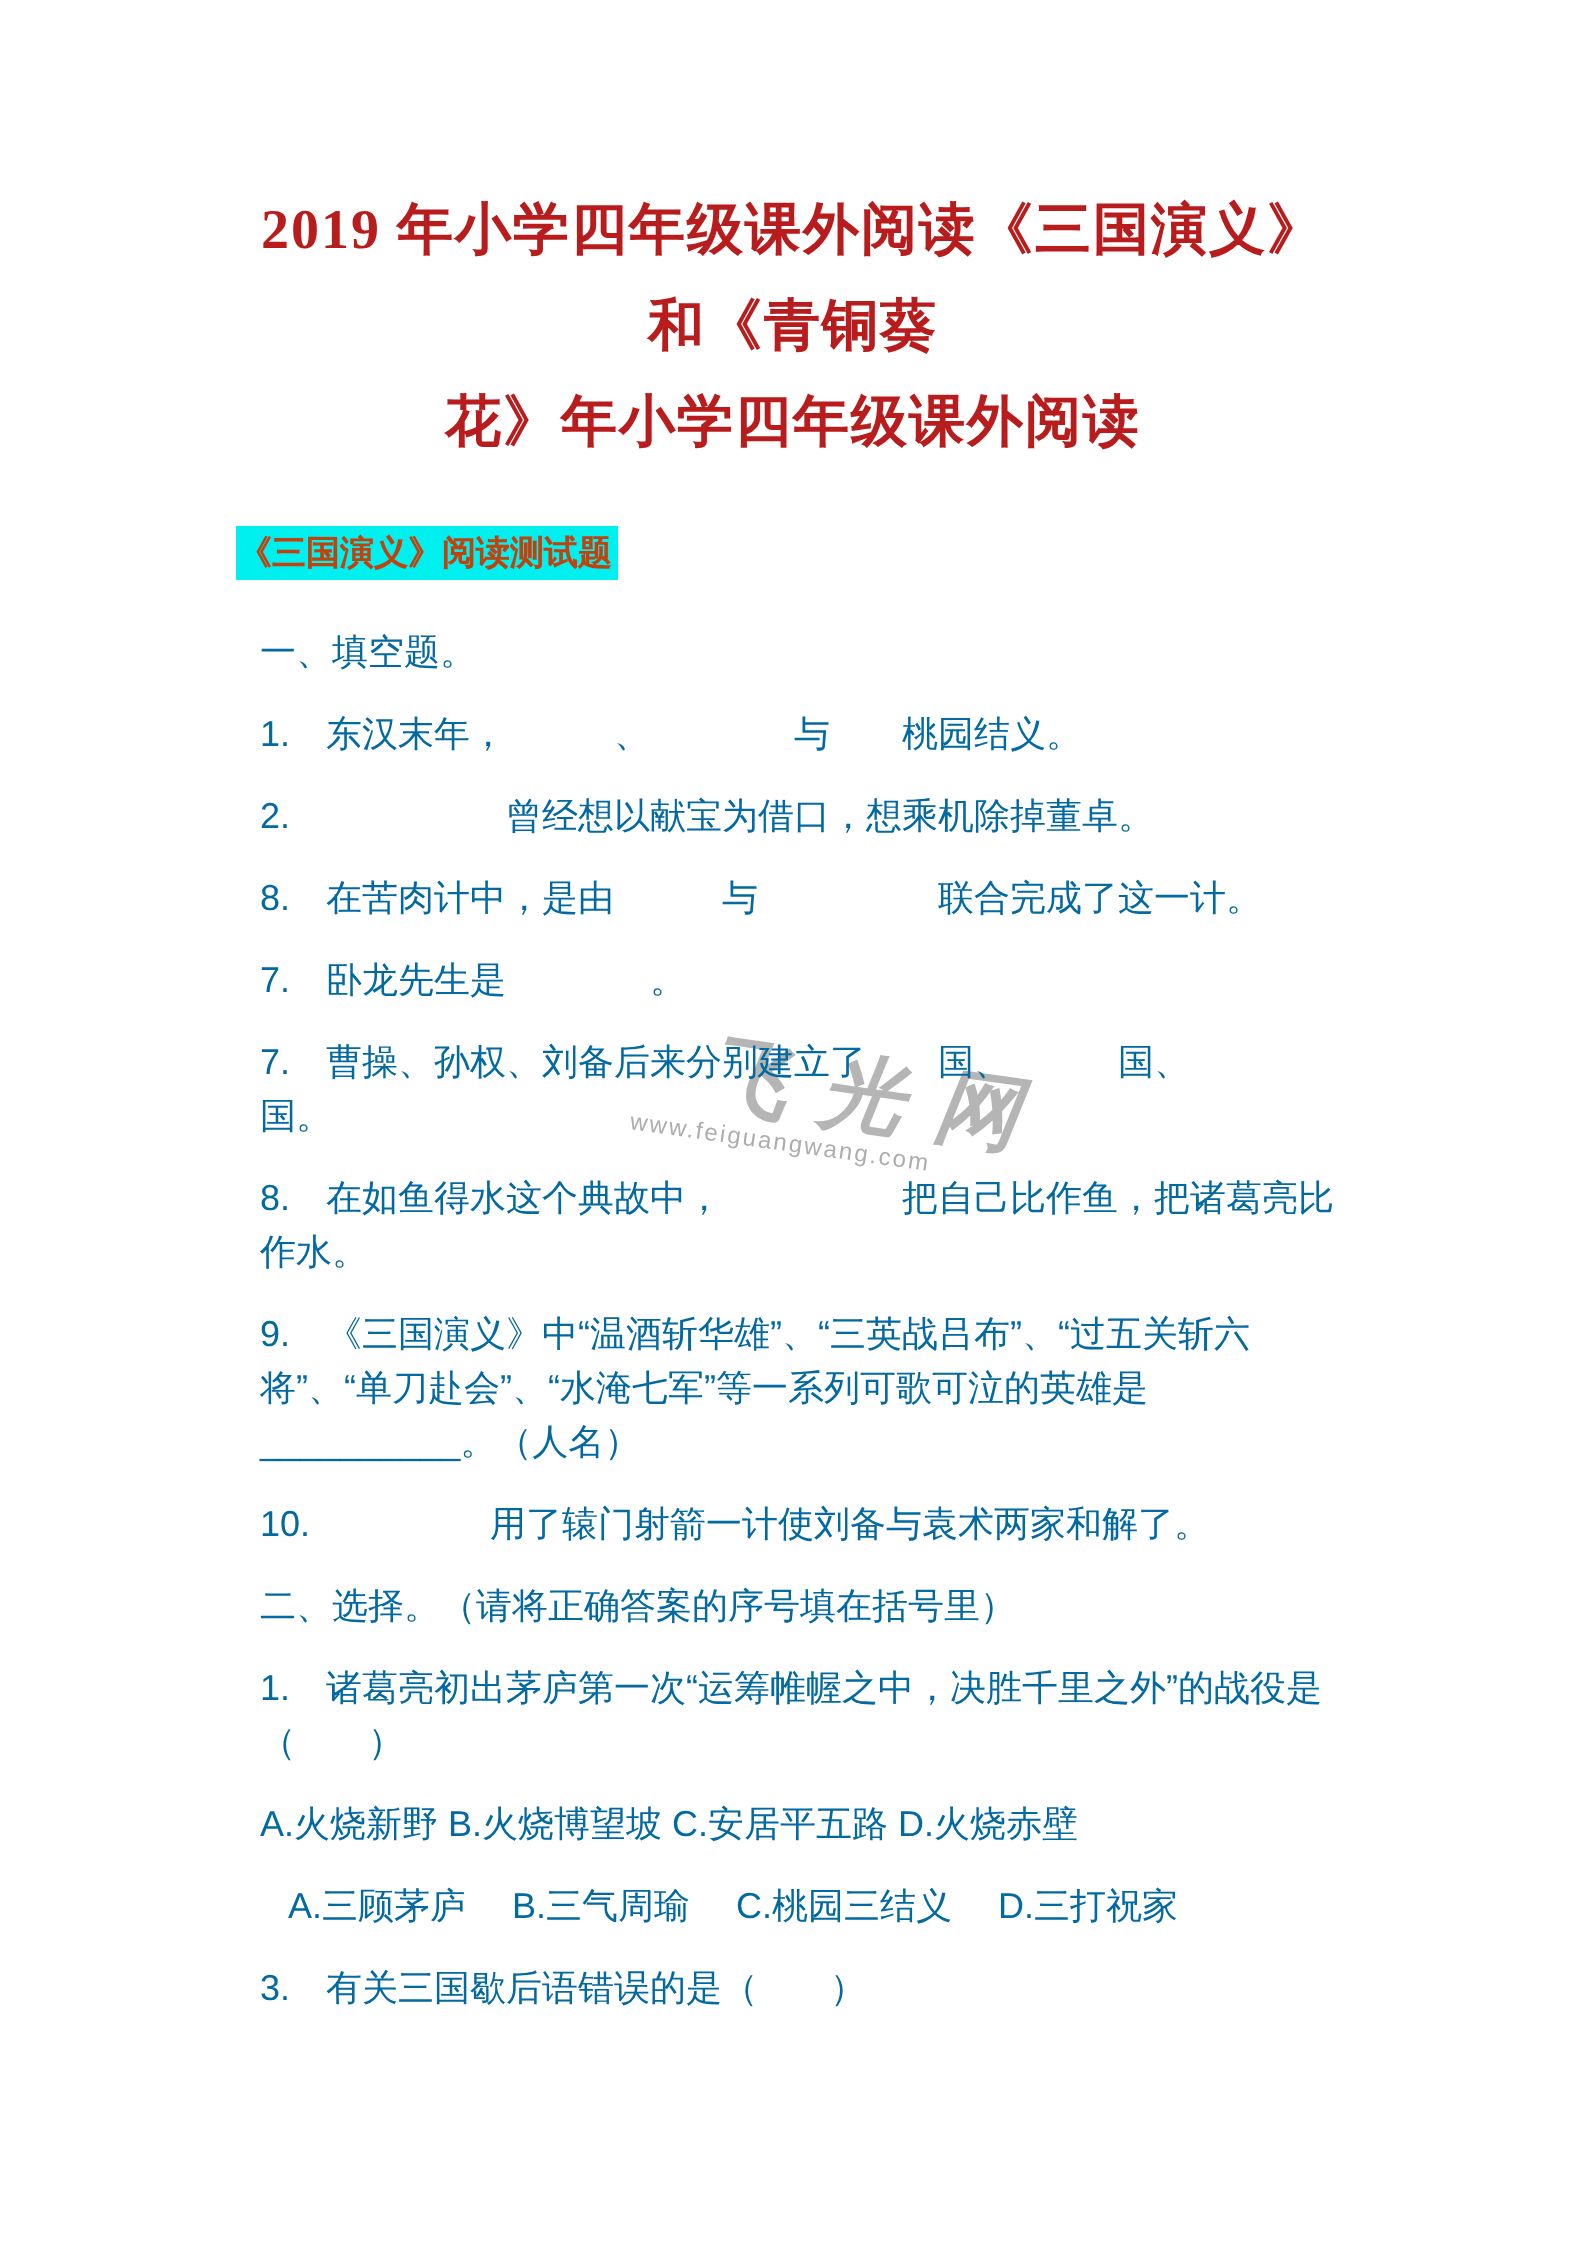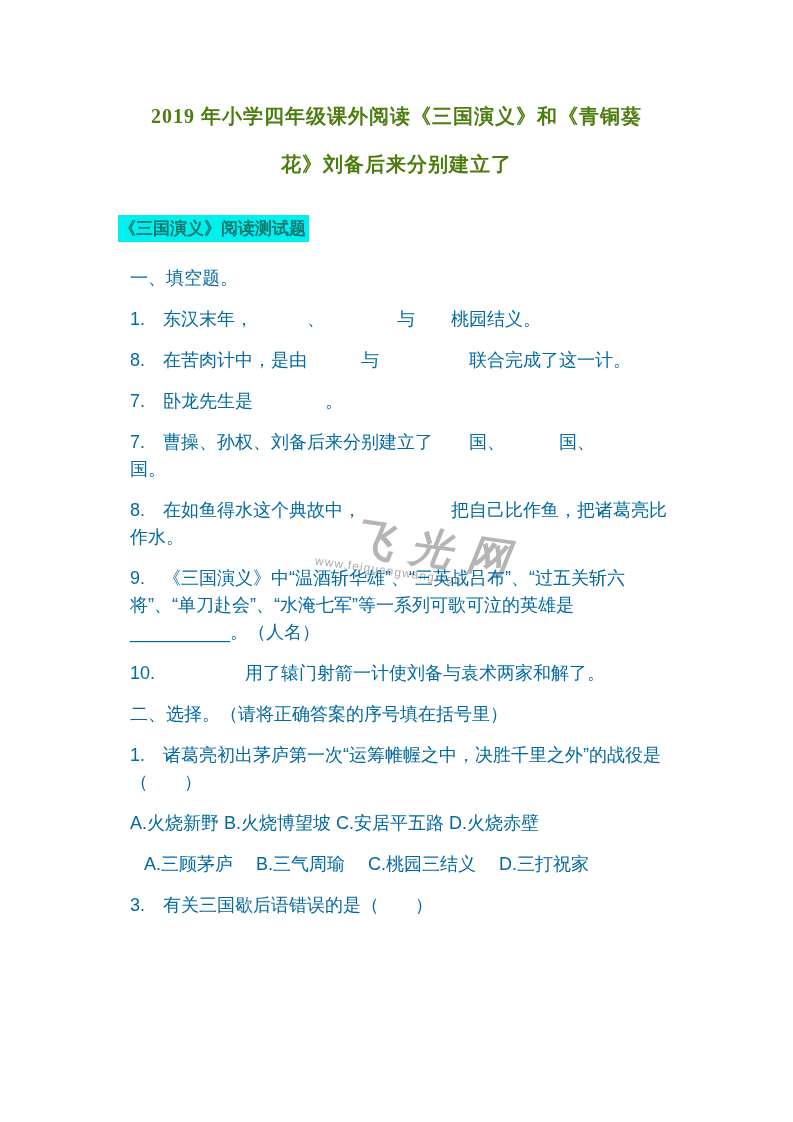--- a/index.html
+++ b/index.html
@@ -9,37 +9,37 @@
     background:#ffffff;
     box-sizing:border-box;
     padding:92px 118px 0 118px;
     overflow:hidden;
     font-family:"Liberation Serif","DejaVu Serif",serif;
     color:#2e2e2e;
   }
   .title{
     margin:0;
     text-align:center;
-    font-size:20px;
+    font-size:28px;
     line-height:48px;
     font-weight:700;
-    color:#4d7c0f;
+    color:#b91c1c;
     letter-spacing:1px;
     position:relative;
     z-index:2;
   }
   .section-heading-row{
     margin-top:27px;
     position:relative;
     z-index:2;
   }
   .section-heading{
     display:inline-block;
     background:#00efef;           
-    color:#0f766e;
+    color:#c2410c;
     font-weight:700;
     font-size:17px;
     line-height:26px;
     padding:1px 3px 0 1px;
     font-family:"Liberation Sans","DejaVu Sans",sans-serif;
   }
   .content{
     margin-top:23px;
     position:relative;
     z-index:2;
@@ -80,30 +80,31 @@
     color:#adadad;
     font-family:"Liberation Sans","DejaVu Sans",sans-serif;
   }
 </style>
 </head>
 <body>
 
 <div class="page">
 
   <h1 class="title"><span>2019 年小学四年级课外阅读《三国演义》和《青铜葵</span><br>
-    <span>花》刘备后来分别建立了</span>
+    <span>花》年小学四年级课外阅读</span>
   </h1>
 
   <div class="section-heading-row">
     <span class="section-heading">《三国演义》阅读测试题</span>
   </div>
 
   <div class="content">
     <p>一、填空题。</p>
     <p>1.　东汉末年，　　　、　　　　与　　桃园结义。</p>
+    <p>2.　　　　　　曾经想以献宝为借口，想乘机除掉董卓。</p>
     <p>8.　在苦肉计中，是由　　　与　　　　　联合完成了这一计。</p>
     <p>7.　卧龙先生是　　　　。</p>
     <p>7.　曹操、孙权、刘备后来分别建立了　　国、　　　国、　　　国。</p>
     <p>8.　在如鱼得水这个典故中，　　　　　把自己比作鱼，把诸葛亮比作水。</p>
     <p>9.　《三国演义》中“温酒斩华雄”、“三英战吕布”、“过五关斩六将”、“单刀赴会”、“水淹七军”等一系列可歌可泣的英雄是__________。（人名）</p>
     <p>10.　　　　　用了辕门射箭一计使刘备与袁术两家和解了。</p>
     <p>二、选择。（请将正确答案的序号填在括号里）</p>
     <p>1.　诸葛亮初出茅庐第一次“运筹帷幄之中，决胜千里之外”的战役是（　　）</p>
     <p>A.火烧新野 B.火烧博望坡 C.安居平五路 D.火烧赤壁</p>
     <p class="indent">A.三顾茅庐　 B.三气周瑜　 C.桃园三结义　 D.三打祝家</p>

